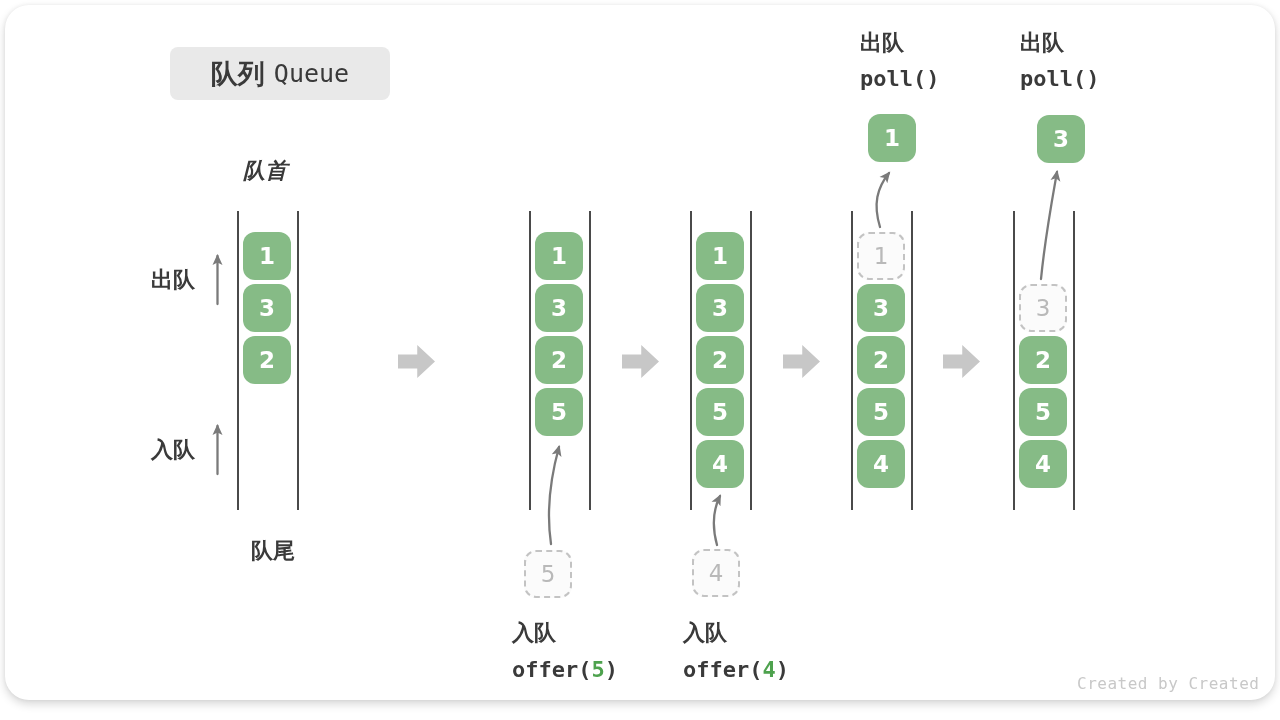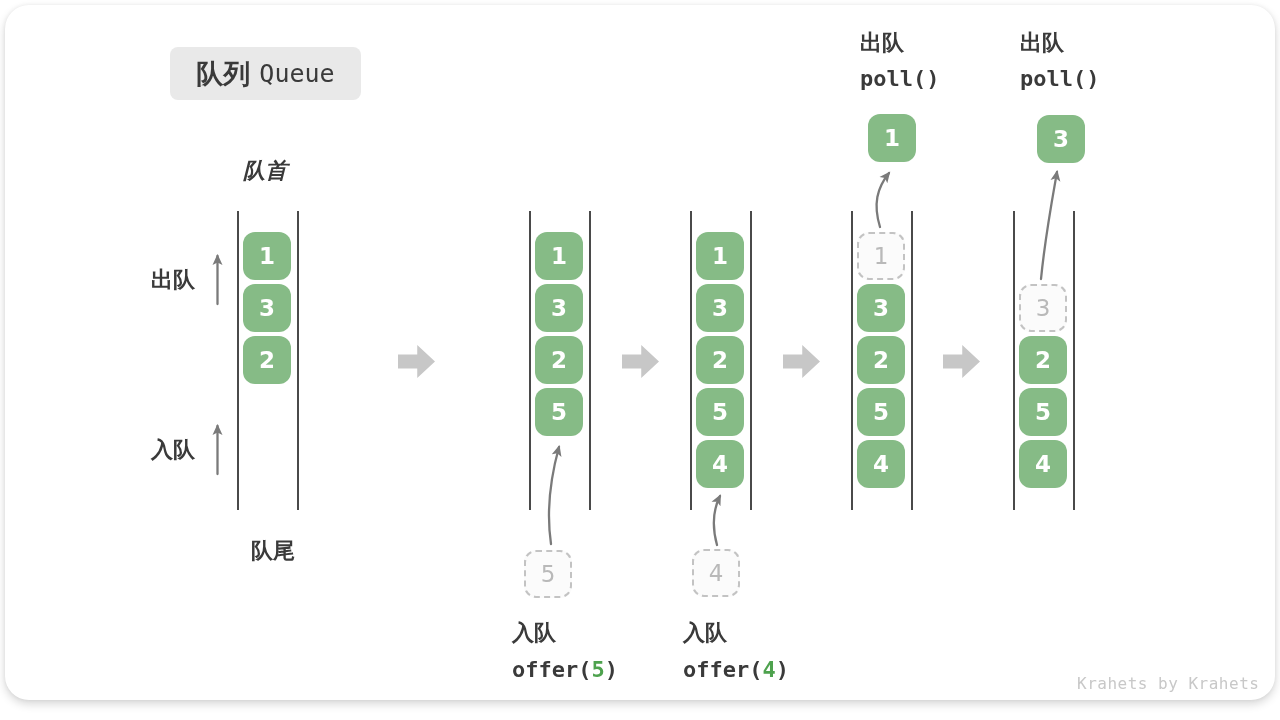--- a/index.html
+++ b/index.html
@@ -3,21 +3,21 @@
 <meta charset="utf-8">
 <style>
   html,body{margin:0;padding:0;background:#fff;}
   .stage{position:relative;width:1280px;height:720px;overflow:hidden;
          font-family:"Liberation Sans",sans-serif;color:#3a3a3a;}
   .card{position:absolute;left:5px;top:5px;width:1270px;height:695px;
         background:#ffffff;border-radius:24px;
         box-shadow:0 4px 10px rgba(0,0,0,.16),0 0 4px rgba(0,0,0,.06);}
   .overlay{position:absolute;left:0;top:0;width:1280px;height:720px;pointer-events:none;}
 
-  .title-chip{position:absolute;left:170px;top:47px;width:191px;height:53px;
+  .title-chip{position:absolute;left:170px;top:47px;width:220px;height:53px;
               background:#e9e9e9;border-radius:8px;display:flex;align-items:center;
               justify-content:center;gap:9px;}
   .title-zh{font-size:27px;font-weight:700;}
   .title-en{font-family:"DejaVu Sans Mono",monospace;font-size:25px;font-weight:500;}
 
   .cjk-label{position:absolute;font-size:22px;font-weight:700;white-space:nowrap;}
 
   .queue{position:absolute;top:211px;width:62px;height:299px;box-sizing:border-box;
          border-left:2px solid #4a4a4a;border-right:2px solid #4a4a4a;}
   .box{position:absolute;width:48px;height:48px;border-radius:12px;box-sizing:border-box;
@@ -130,14 +130,14 @@
 
   <div class="offer-group" style="left:512px;">
     <div class="cjk">入队</div>
     <div class="code"><span>offer(</span><span class="green-arg">5</span><span>)</span></div>
   </div>
   <div class="offer-group" style="left:683px;">
     <div class="cjk">入队</div>
     <div class="code"><span>offer(</span><span class="green-arg">4</span><span>)</span></div>
   </div>
 
-  <div class="credit">Krahets by Krahets</div>
+  <div class="credit">Created by Created</div>
 </div>
 
 </body></html>

